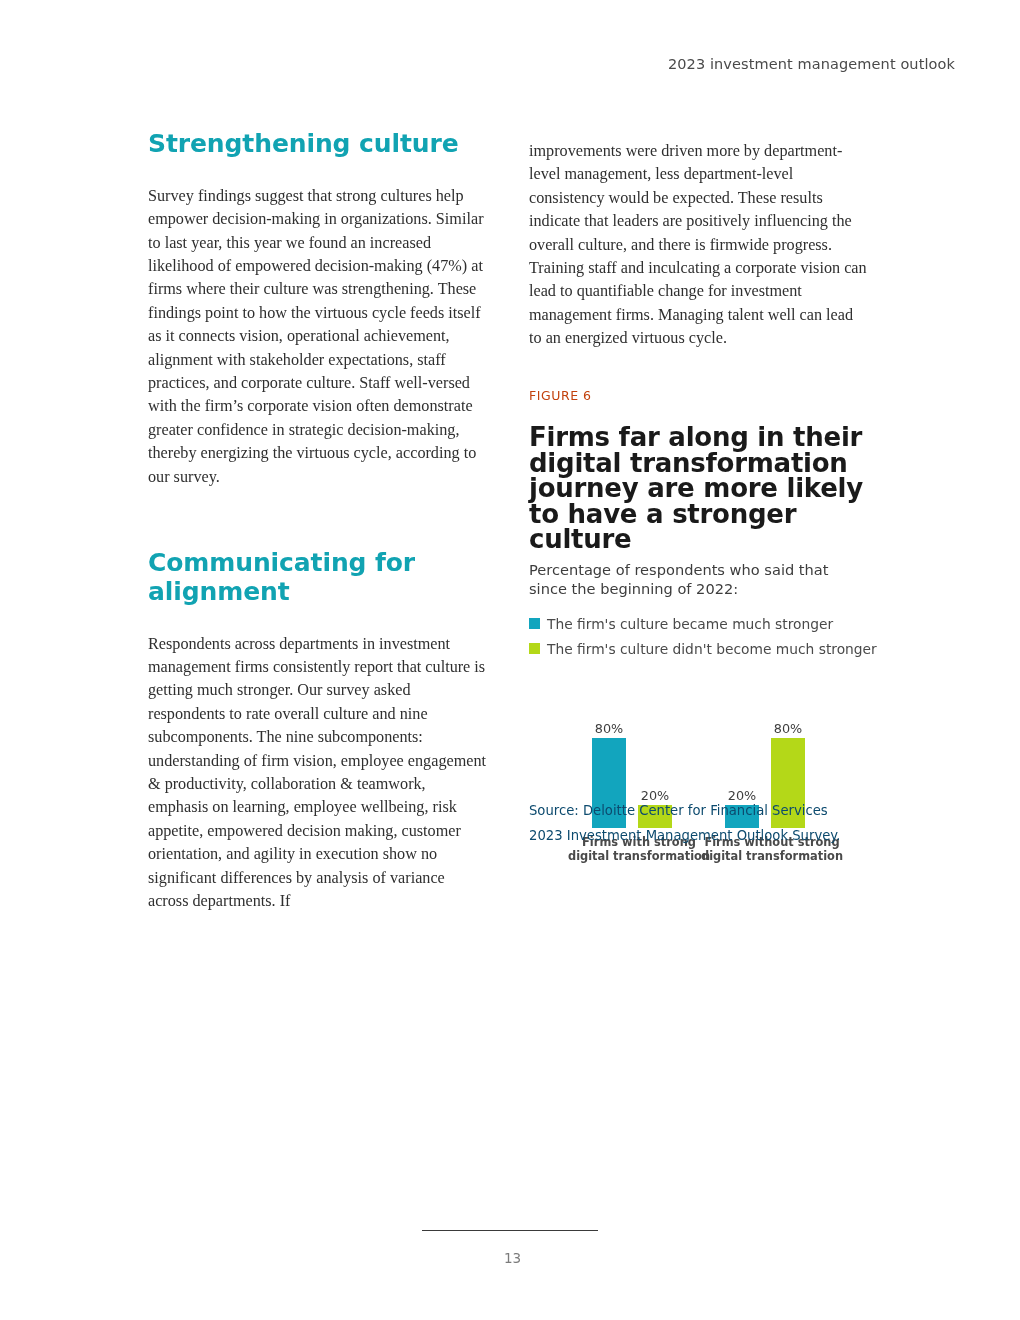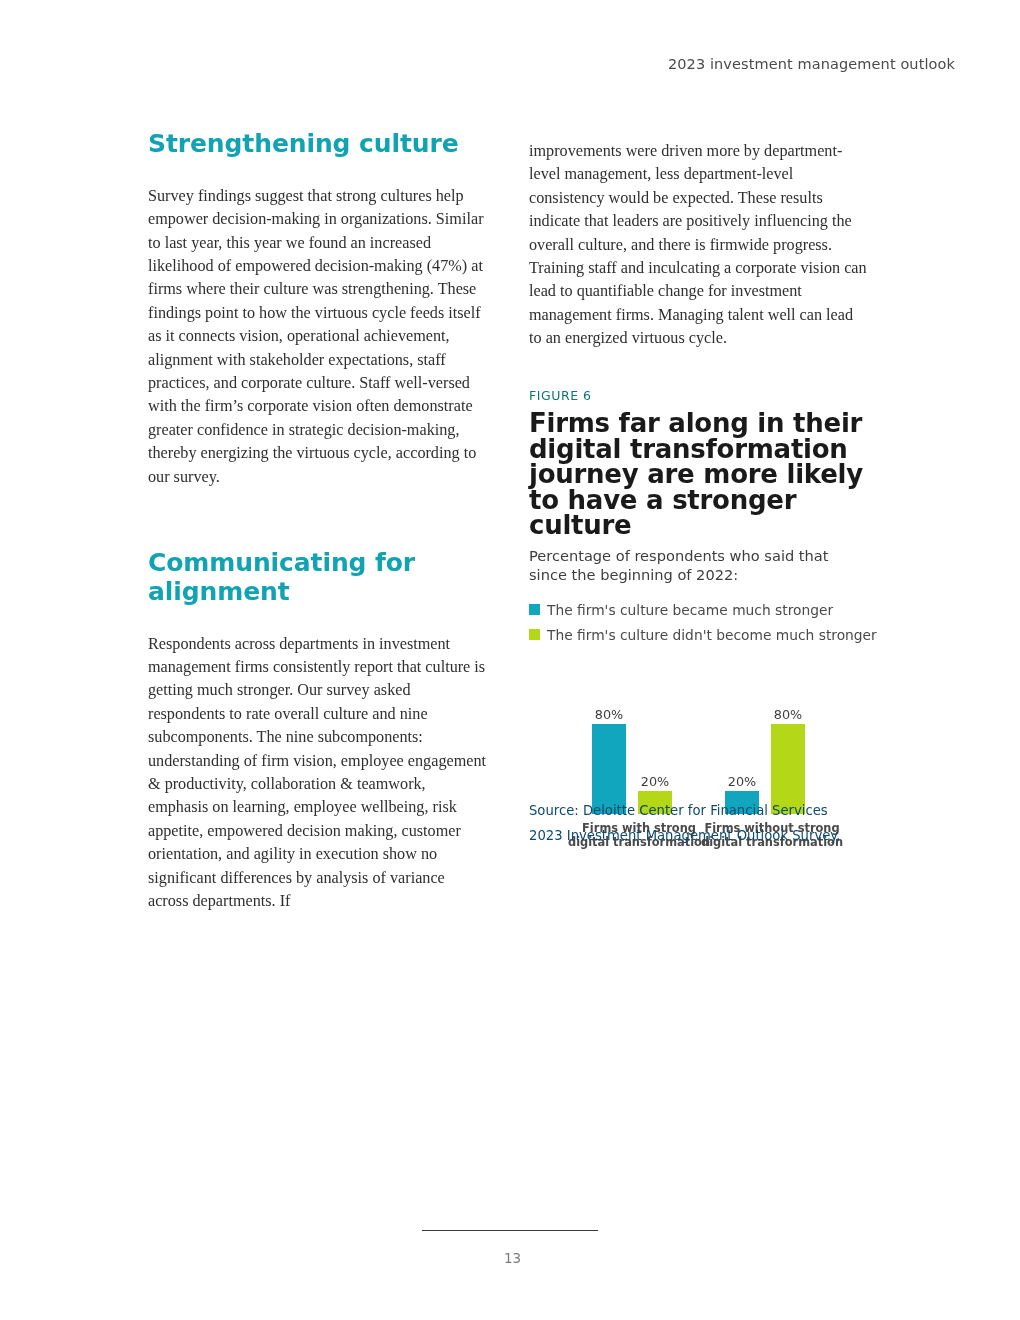--- a/index.html
+++ b/index.html
@@ -68,23 +68,23 @@
   
   .figure {
     position: absolute;
     left: 529px;
     top: 388px;
     width: 345px;
   }
   .figure-eyebrow {
     font-family: "DejaVu Sans", sans-serif;
     font-size: 12.5px;
-    color: #0f766e;
+    color: #c2410c;
     letter-spacing: 0.55px;
-    margin-bottom: 8px;
+    margin-bottom: 22px;
   }
   .figure-title {
     font-family: "DejaVu Sans", sans-serif;
     font-size: 26px;
     font-weight: bold;
     color: #1a1a1a;
     line-height: 25.5px;
     letter-spacing: -0.25px;
     margin: 0 0 7px 0;
     width: 340px;

